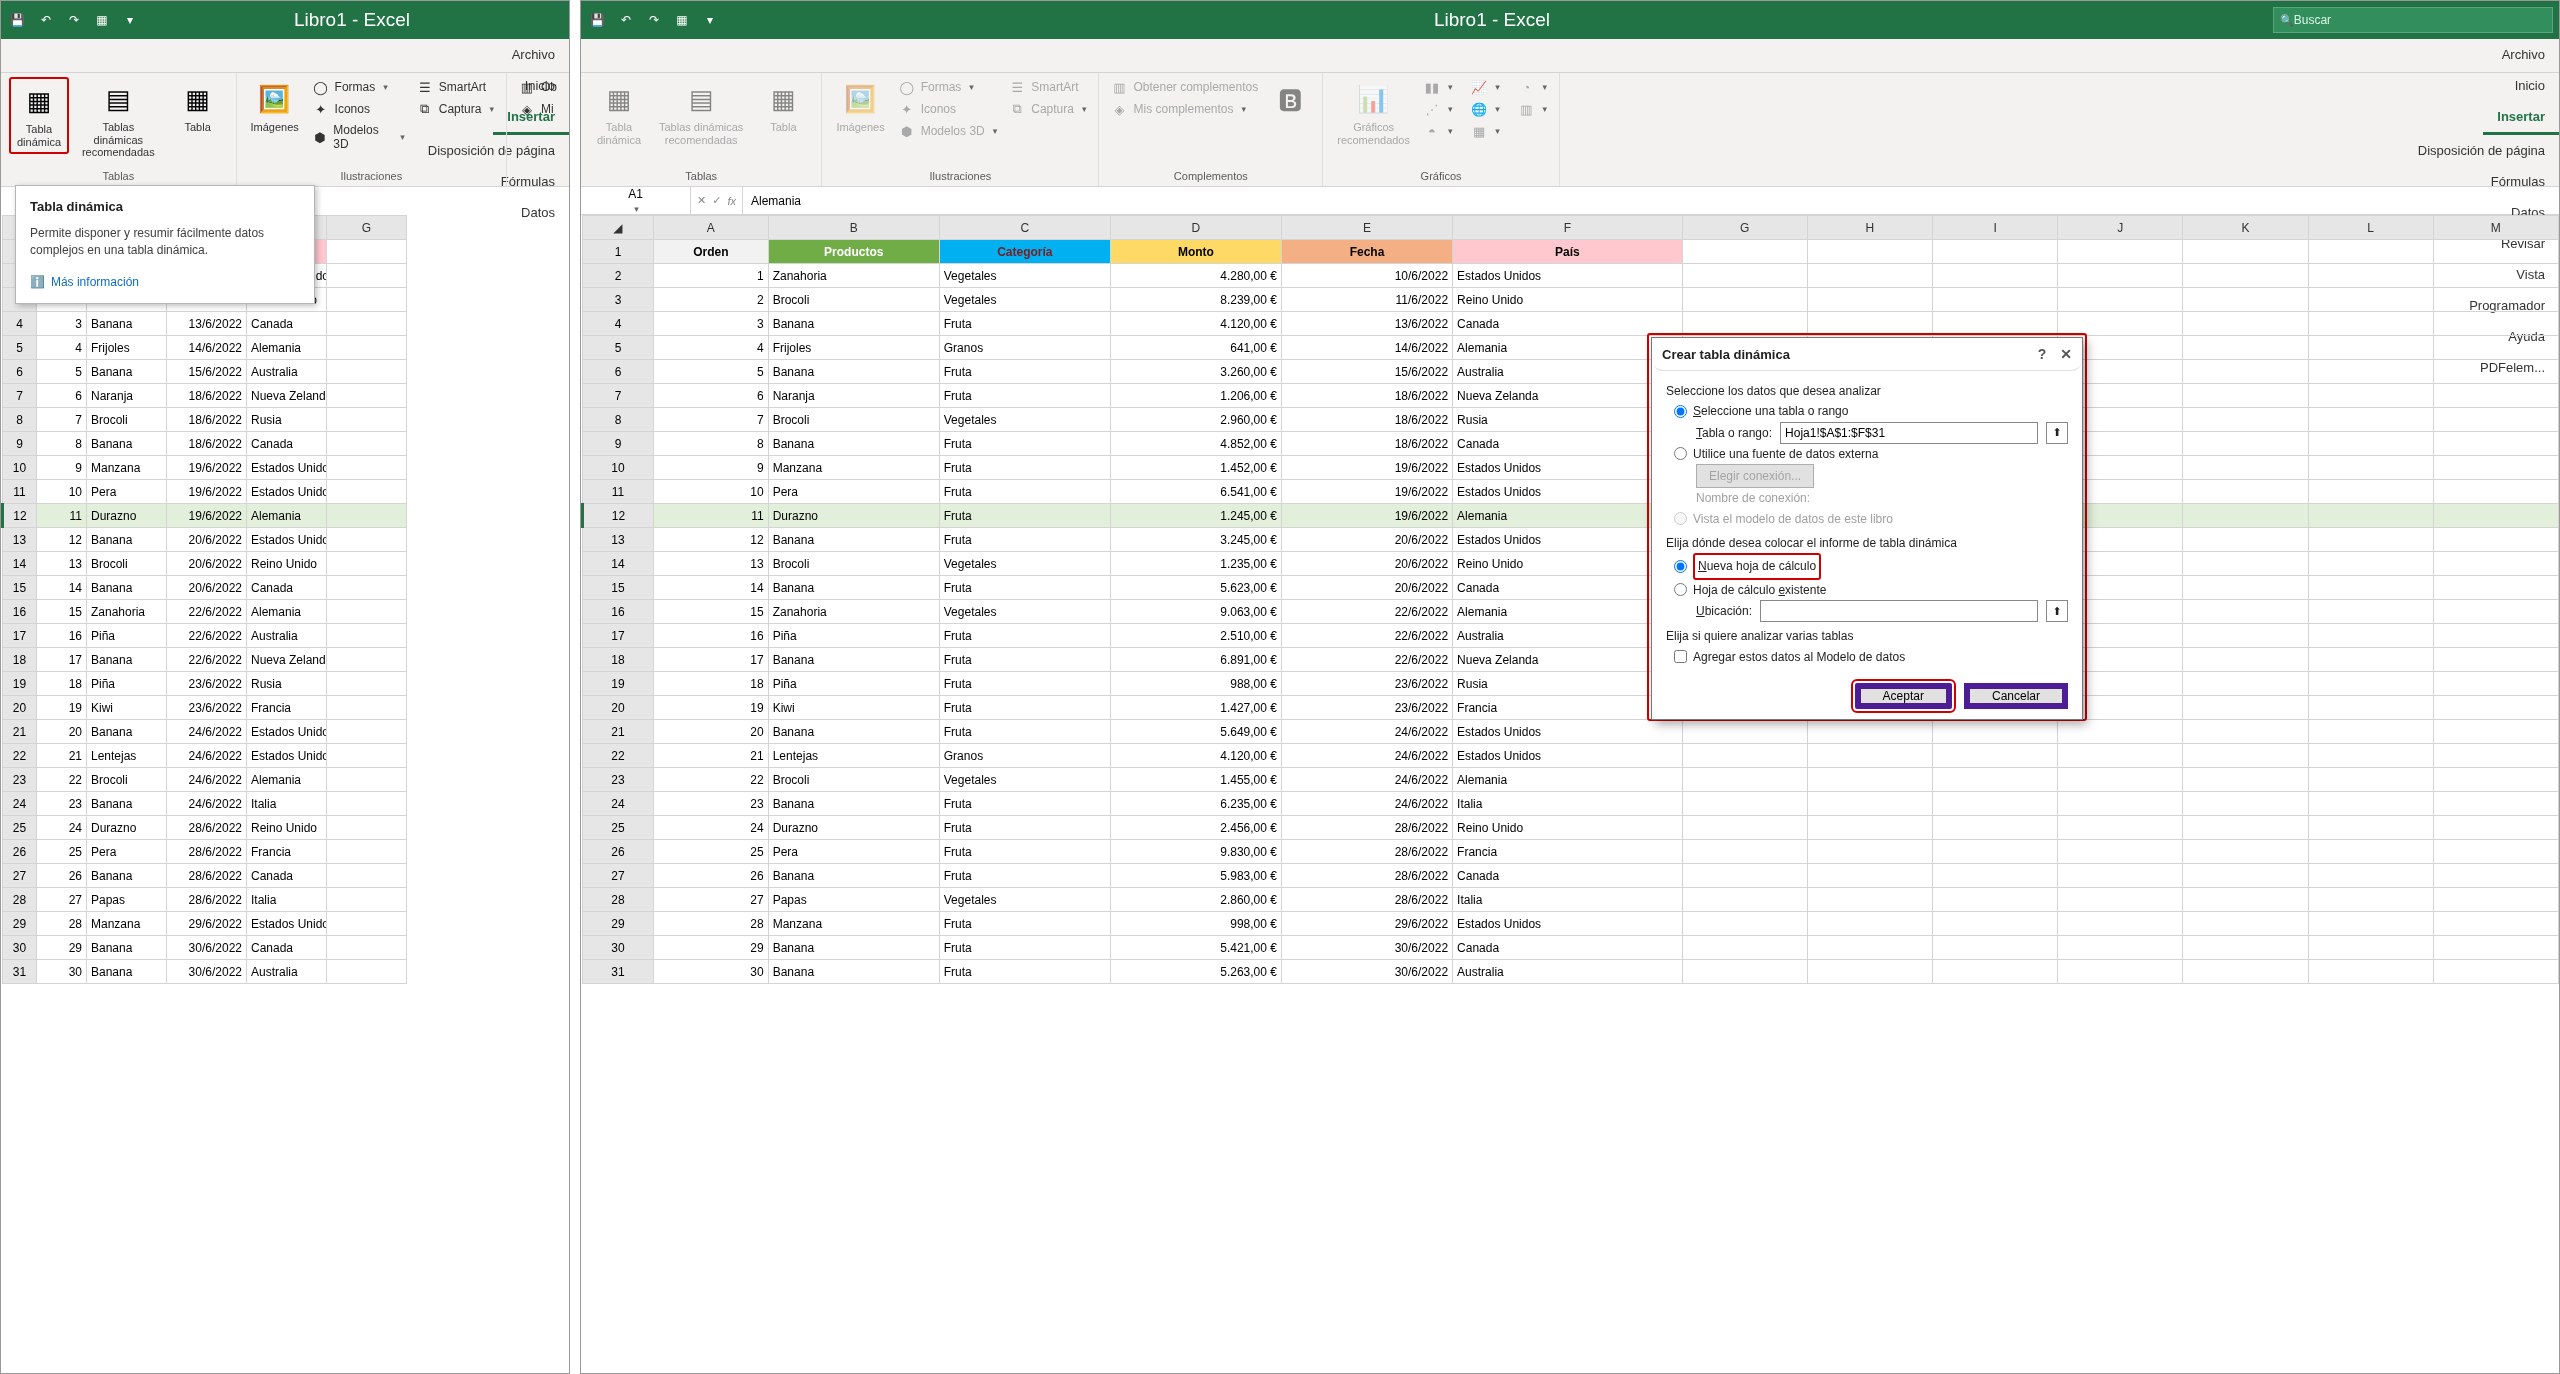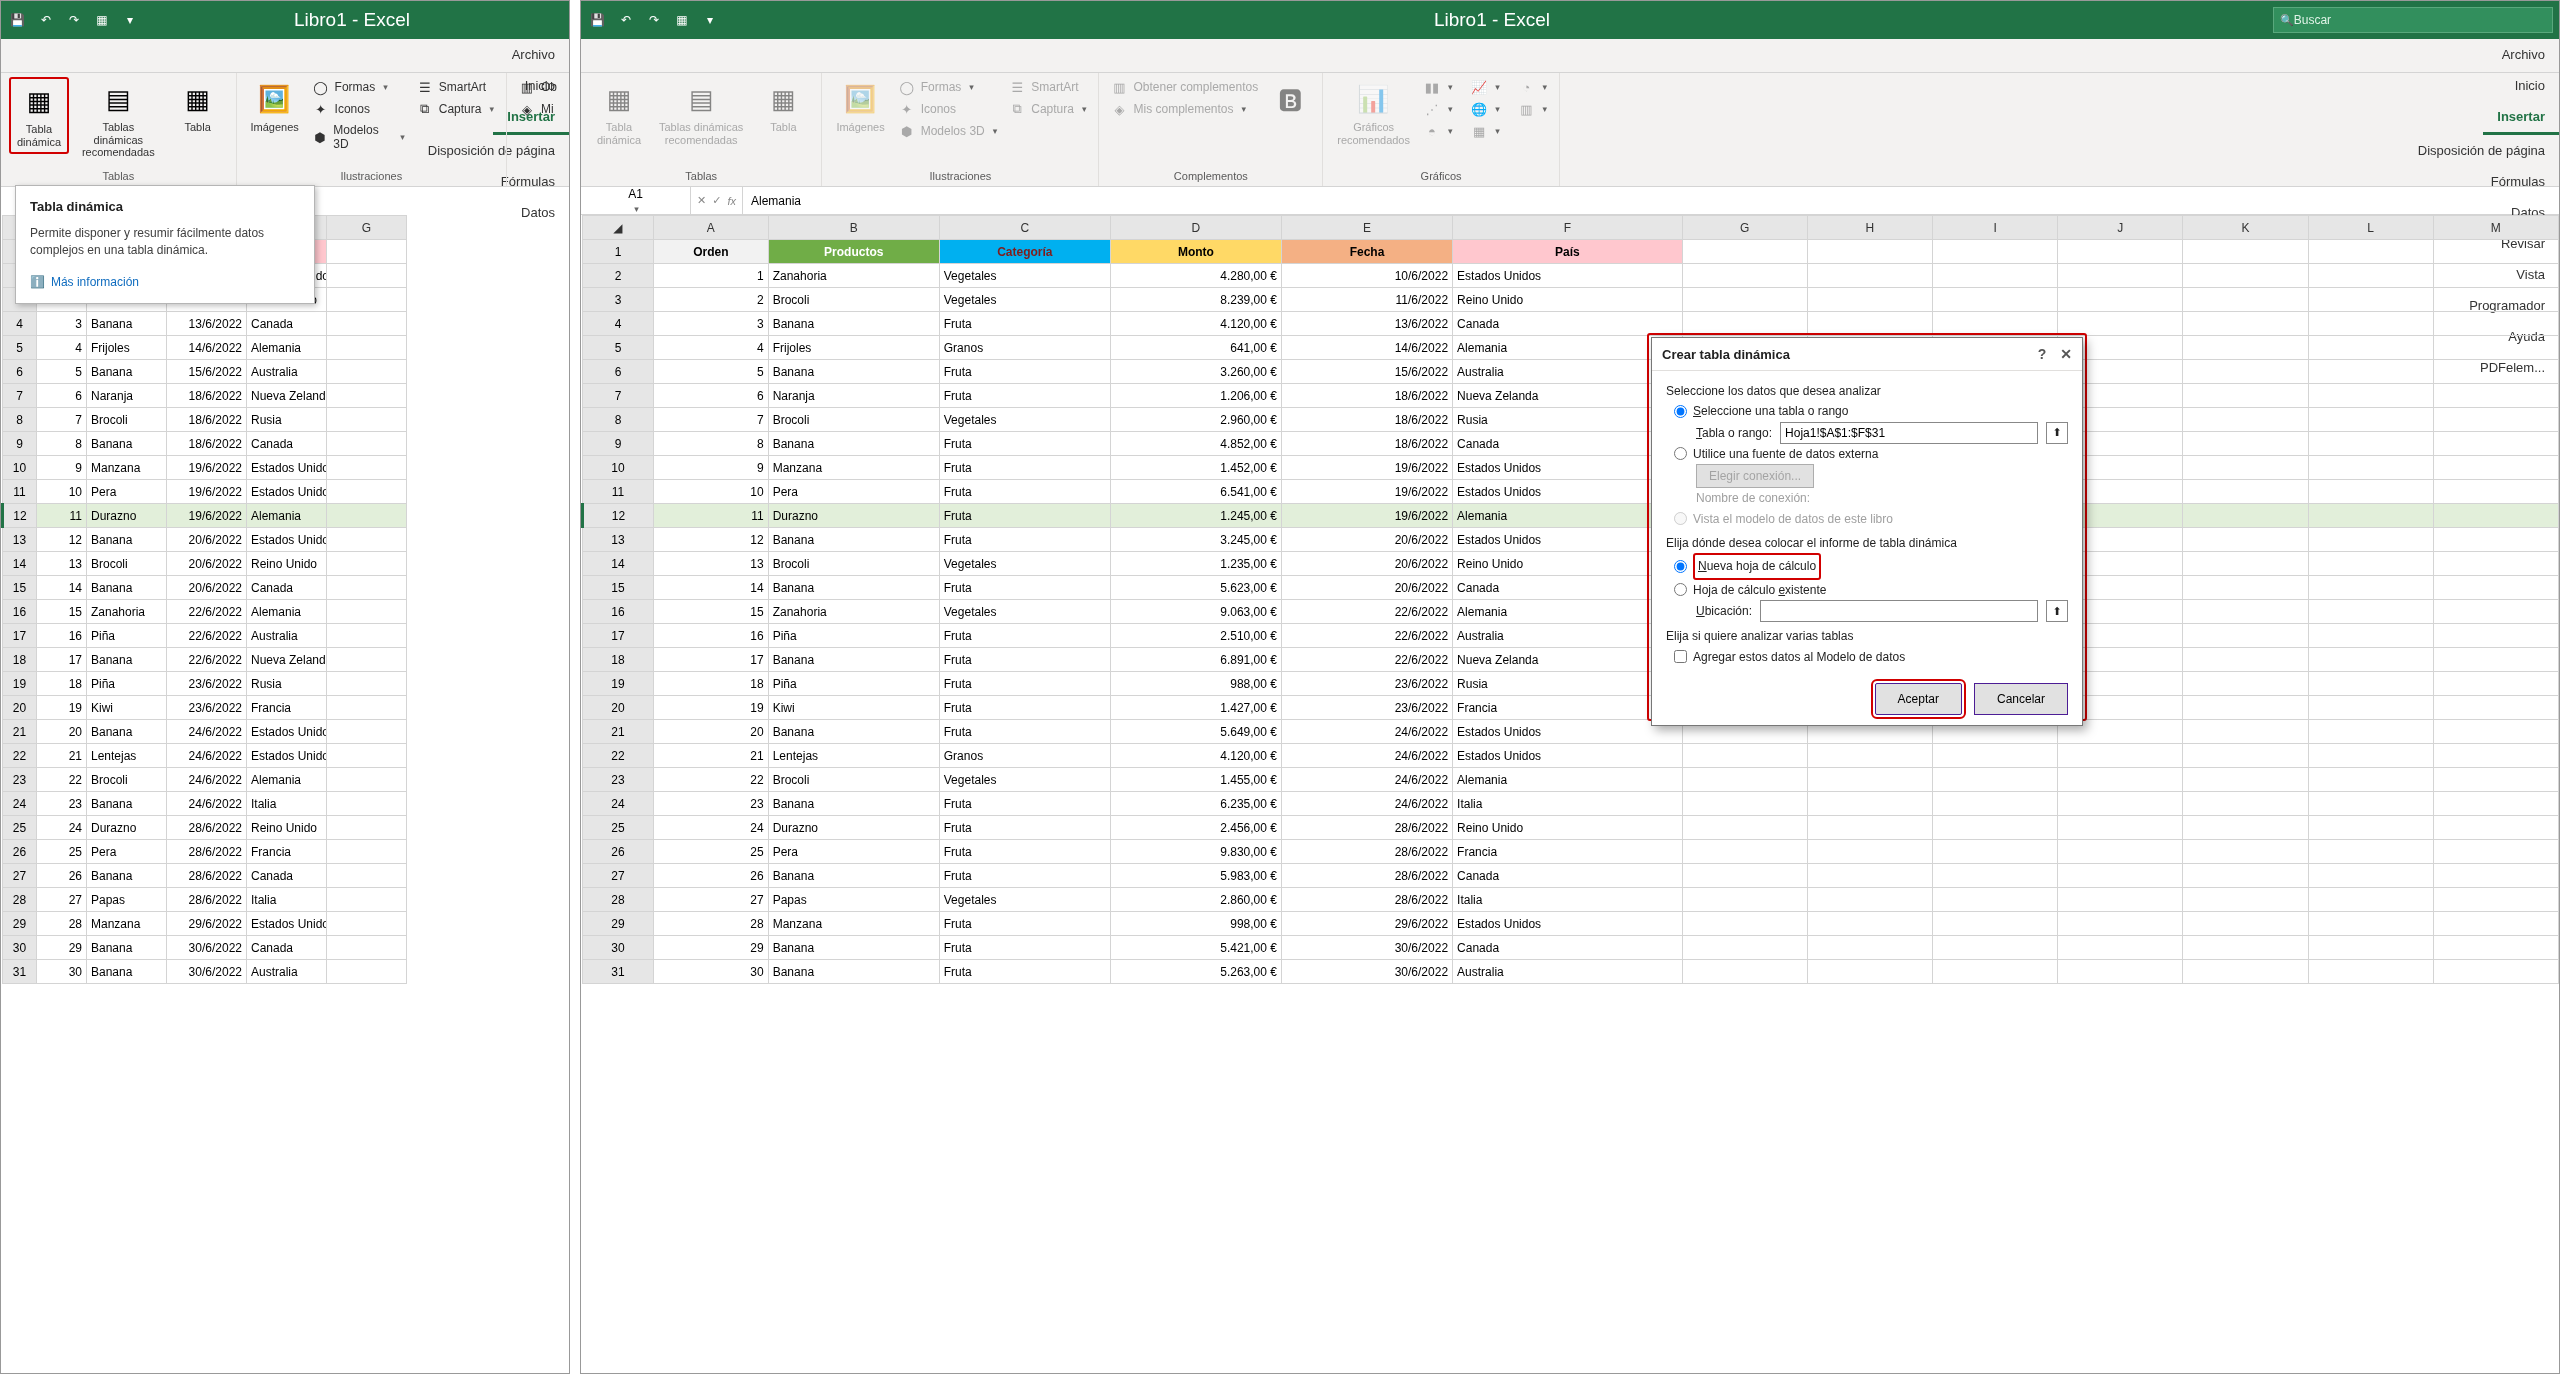--- a/index.html
+++ b/index.html
@@ -61,31 +61,31 @@
   .sel-row .rowhdr { background: #bfd8af; border-left: 3px solid #217346; }
 
   
   .tooltip-box { position: absolute; left: 14px; top: 184px; width: 300px; background: #fff; border: 1px solid #b5b5b5; box-shadow: 2px 2px 6px rgba(0,0,0,0.25); padding: 12px 14px; line-height: 1.45; font-size: 12px; color: #404040; z-index: 5; }
   .tooltip-box h4 { font-size: 13px; margin-bottom: 8px; color: #222; }
   .tooltip-box .moreinfo { color: #0f6cbf; margin-top: 14px; display: flex; align-items: center; gap: 6px; }
 
   
   .dialog { position: absolute; left: 1070px; top: 336px; width: 432px; background: #fff; border: 1px solid #777; box-shadow: 4px 4px 10px rgba(0,0,0,0.35); font-size: 12px; color: #222; z-index: 20; }
   .dlg-outline { position: absolute; left: 1066px; top: 332px; width: 440px; height: 388px; border: 2px solid #d10000; z-index: 19; pointer-events: none; border-radius: 3px; }
-  .dlg-title { display: flex; align-items: center; justify-content: space-between; padding: 8px 10px; font-size: 13px; font-weight: 600; border-bottom: 1px solid #e1dfdd; }
+  .dlg-title { display: flex; align-items: center; justify-content: space-between; padding: 8px 10px; font-size: 13px; font-weight: 600; border-bottom: 1px solid #e1dfdd; border-radius: 11px; }
   .dlg-title .ctrls { display: flex; gap: 14px; font-size: 14px; color: #555; }
   .dlg-body { padding: 10px 14px 6px; line-height: 1.7; }
   .dlg-body .radio-row { display: flex; align-items: center; gap: 6px; margin-left: 8px; }
   .dlg-body .field-row { display: flex; align-items: center; gap: 8px; margin-left: 30px; }
   .dlg-body .field-row input[type="text"] { flex: 1; border: 1px solid #888; height: 22px; padding: 0 4px; font-size: 12px; }
   .dlg-body .ref-btn { width: 22px; height: 22px; border: 1px solid #888; background: #fff; display: inline-flex; align-items: center; justify-content: center; font-size: 11px; }
   .dlg-body .dim { color: #a0a0a0; }
   .dlg-body .win-btn { border: 1px solid #adadad; background: #e1e1e1; height: 24px; padding: 0 12px; font-size: 12px; }
   .dlg-foot { display: flex; justify-content: flex-end; gap: 12px; padding: 10px 14px; }
-  .dlg-foot button { border: 1px solid #4c1d95; background: #e1e1e1; height: 32px; padding: 0 22px; font-size: 12px; }
+  .dlg-foot button { border: 6px solid #4c1d95; background: #e1e1e1; height: 26px; padding: 0 22px; font-size: 12px; }
   .red-sm { border: 2px solid #d10000; border-radius: 3px; padding: 1px 3px; display: inline-block; }
   .red-sm-btn { outline: 2px solid #d10000; outline-offset: 2px; border-radius: 2px; }
   .chev { color: #666; font-size: 9px; margin-left: 2px; }
 </style>
 </head>
 <body>
 
 <div class="pane pane-left">
 
   <div class="titlebar">

